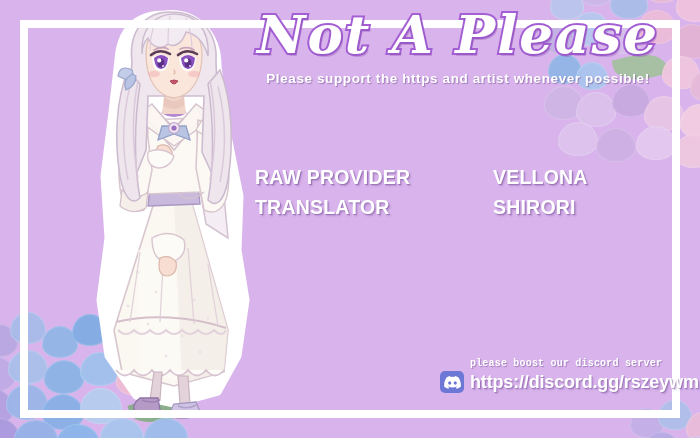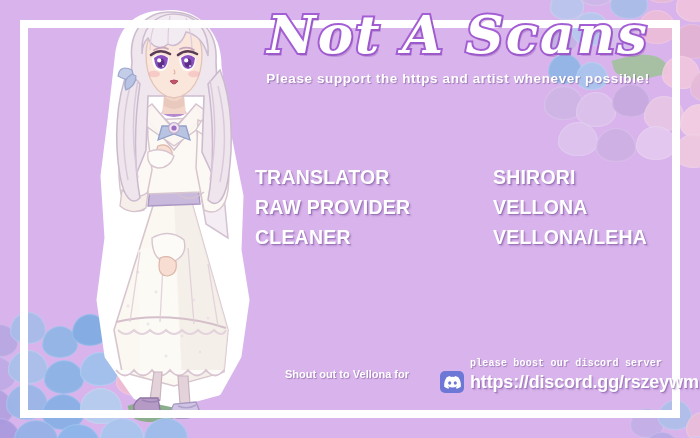--- a/index.html
+++ b/index.html
@@ -382,48 +382,43 @@
 
       <path d="M62 398 q-10 8 -4 14 q14 4 24 -2 l-2 -12 Z" fill="#b49ac4" stroke="#8e74a4" stroke-width="1.3"></path>
       <path d="M96 404 q-6 9 2 14 q16 2 24 -6 l-4 -10 Z" fill="#cfc4e4" stroke="#a598c0" stroke-width="1.3"></path>
 
       <path d="M64 400 q10 4 18 0" fill="none" stroke="#9d83b4" stroke-width="1.6"></path>
       <path d="M100 406 q10 4 18 -1" fill="none" stroke="#b0a2cc" stroke-width="1.6"></path>
     </svg>
   </div>
 
   <div id="header-block">
-    <div id="site-title">Not A Scans</div>
+    <div id="site-title">Not A Please</div>
     <div id="site-tagline">Please support the https and artist whenever possible!</div>
   </div>
 
   <div id="credits-table">
+
+    <div class="credit-row">
+      <span class="credit-role">RAW PROVIDER</span>
+      <span class="credit-name">VELLONA</span>
+    </div>
 
     <div class="credit-row">
       <span class="credit-role">TRANSLATOR</span>
       <span class="credit-name">SHIRORI</span>
     </div>
 
-    <div class="credit-row">
-      <span class="credit-role">RAW PROVIDER</span>
-      <span class="credit-name">VELLONA</span>
-    </div>
-
-
-    <div class="credit-row">
-      <span class="credit-role">CLEANER</span>
-      <span class="credit-name">VELLONA/LEHA</span>
-    </div>
+
 
 
 
   </div>
 
   <div id="shoutout">
-    <div>Shout out to Vellona for</div>
   </div>
 
   <div id="discord-block">
     <div id="discord-boost-text">please boost our discord server</div>
     <div id="discord-link-row">
       <span id="discord-icon">
         <svg viewBox="0 0 71 55" xmlns="http://www.w3.org/2000/svg" aria-hidden="true">
           <path fill="#ffffff" d="M60.1 4.9A58.5 58.5 0 0045.6.5a41 41 0 00-1.9 3.8 54.4 54.4 0 00-16.2 0A40 40 0 0025.5.5 58.3 58.3 0 0011 4.9C1.8 18.6-.7 32 .5 45.2a58.9 58.9 0 0017.8 9 43.8 43.8 0 003.8-6.2 38.2 38.2 0 01-6-2.9l1.5-1.2a42 42 0 0036 0l1.5 1.2a38.2 38.2 0 01-6 2.9 43.6 43.6 0 003.8 6.2 58.7 58.7 0 0017.8-9C72.3 29.9 68.3 16.6 60.1 4.9zM23.7 37.1c-3.5 0-6.4-3.2-6.4-7.2s2.8-7.2 6.4-7.2 6.5 3.3 6.4 7.2c0 4-2.8 7.2-6.4 7.2zm23.6 0c-3.5 0-6.4-3.2-6.4-7.2s2.8-7.2 6.4-7.2 6.5 3.3 6.4 7.2c0 4-2.8 7.2-6.4 7.2z"></path>
         </svg>
       </span>

